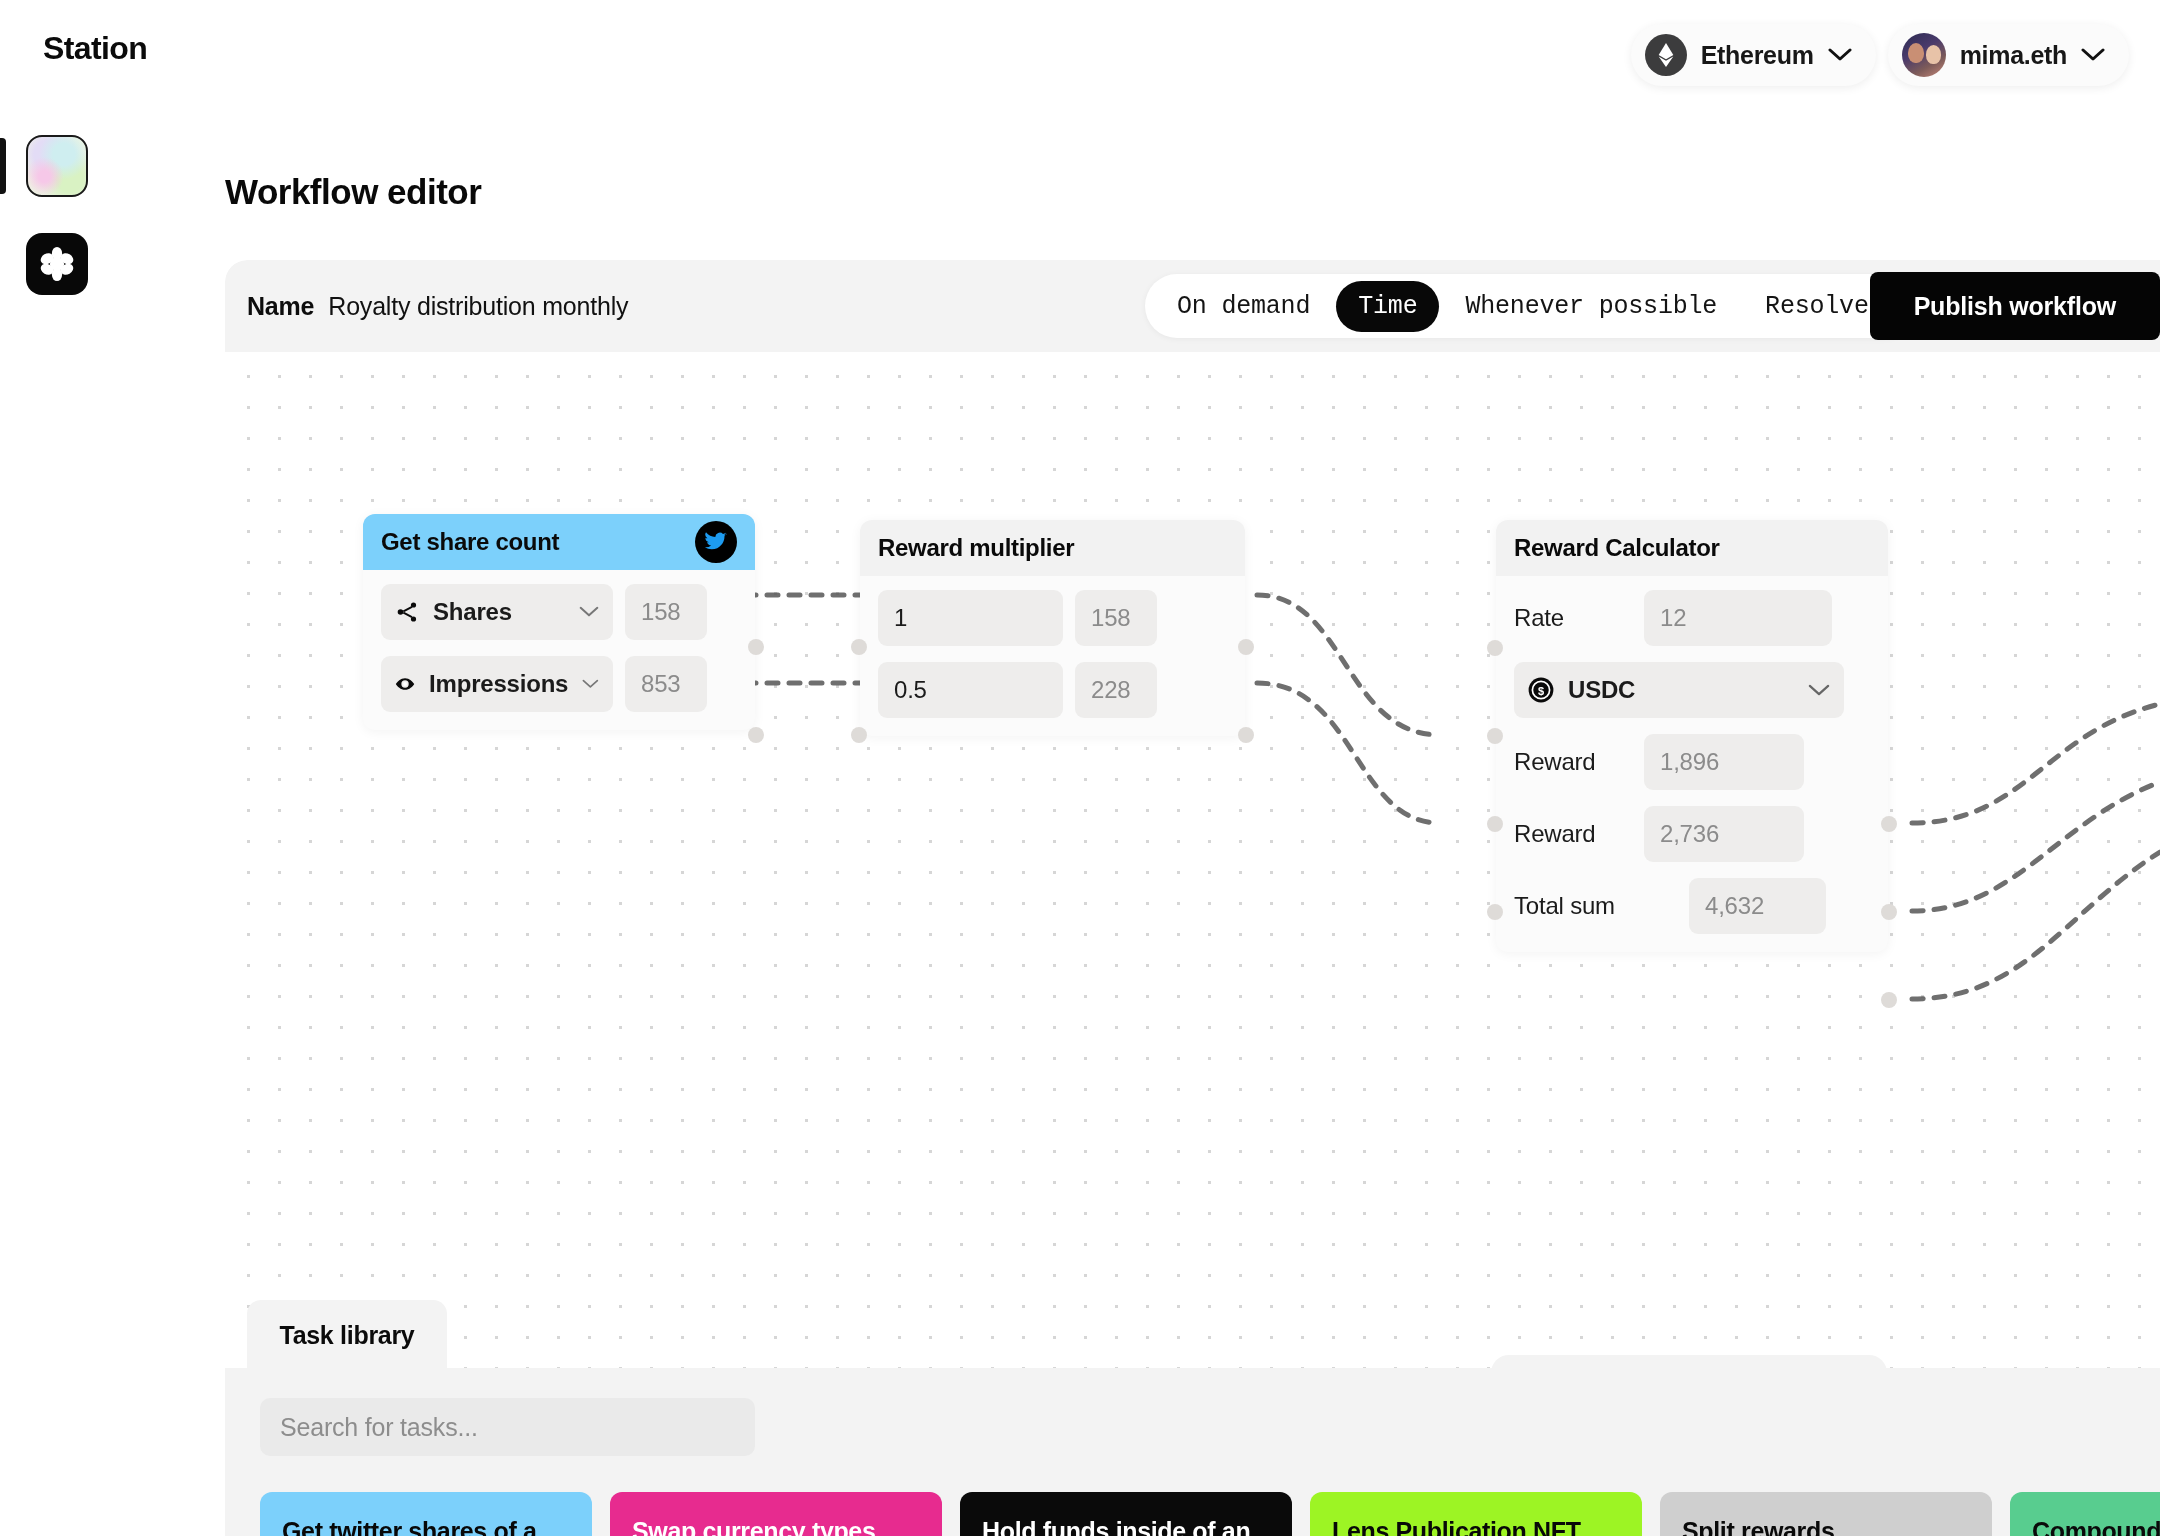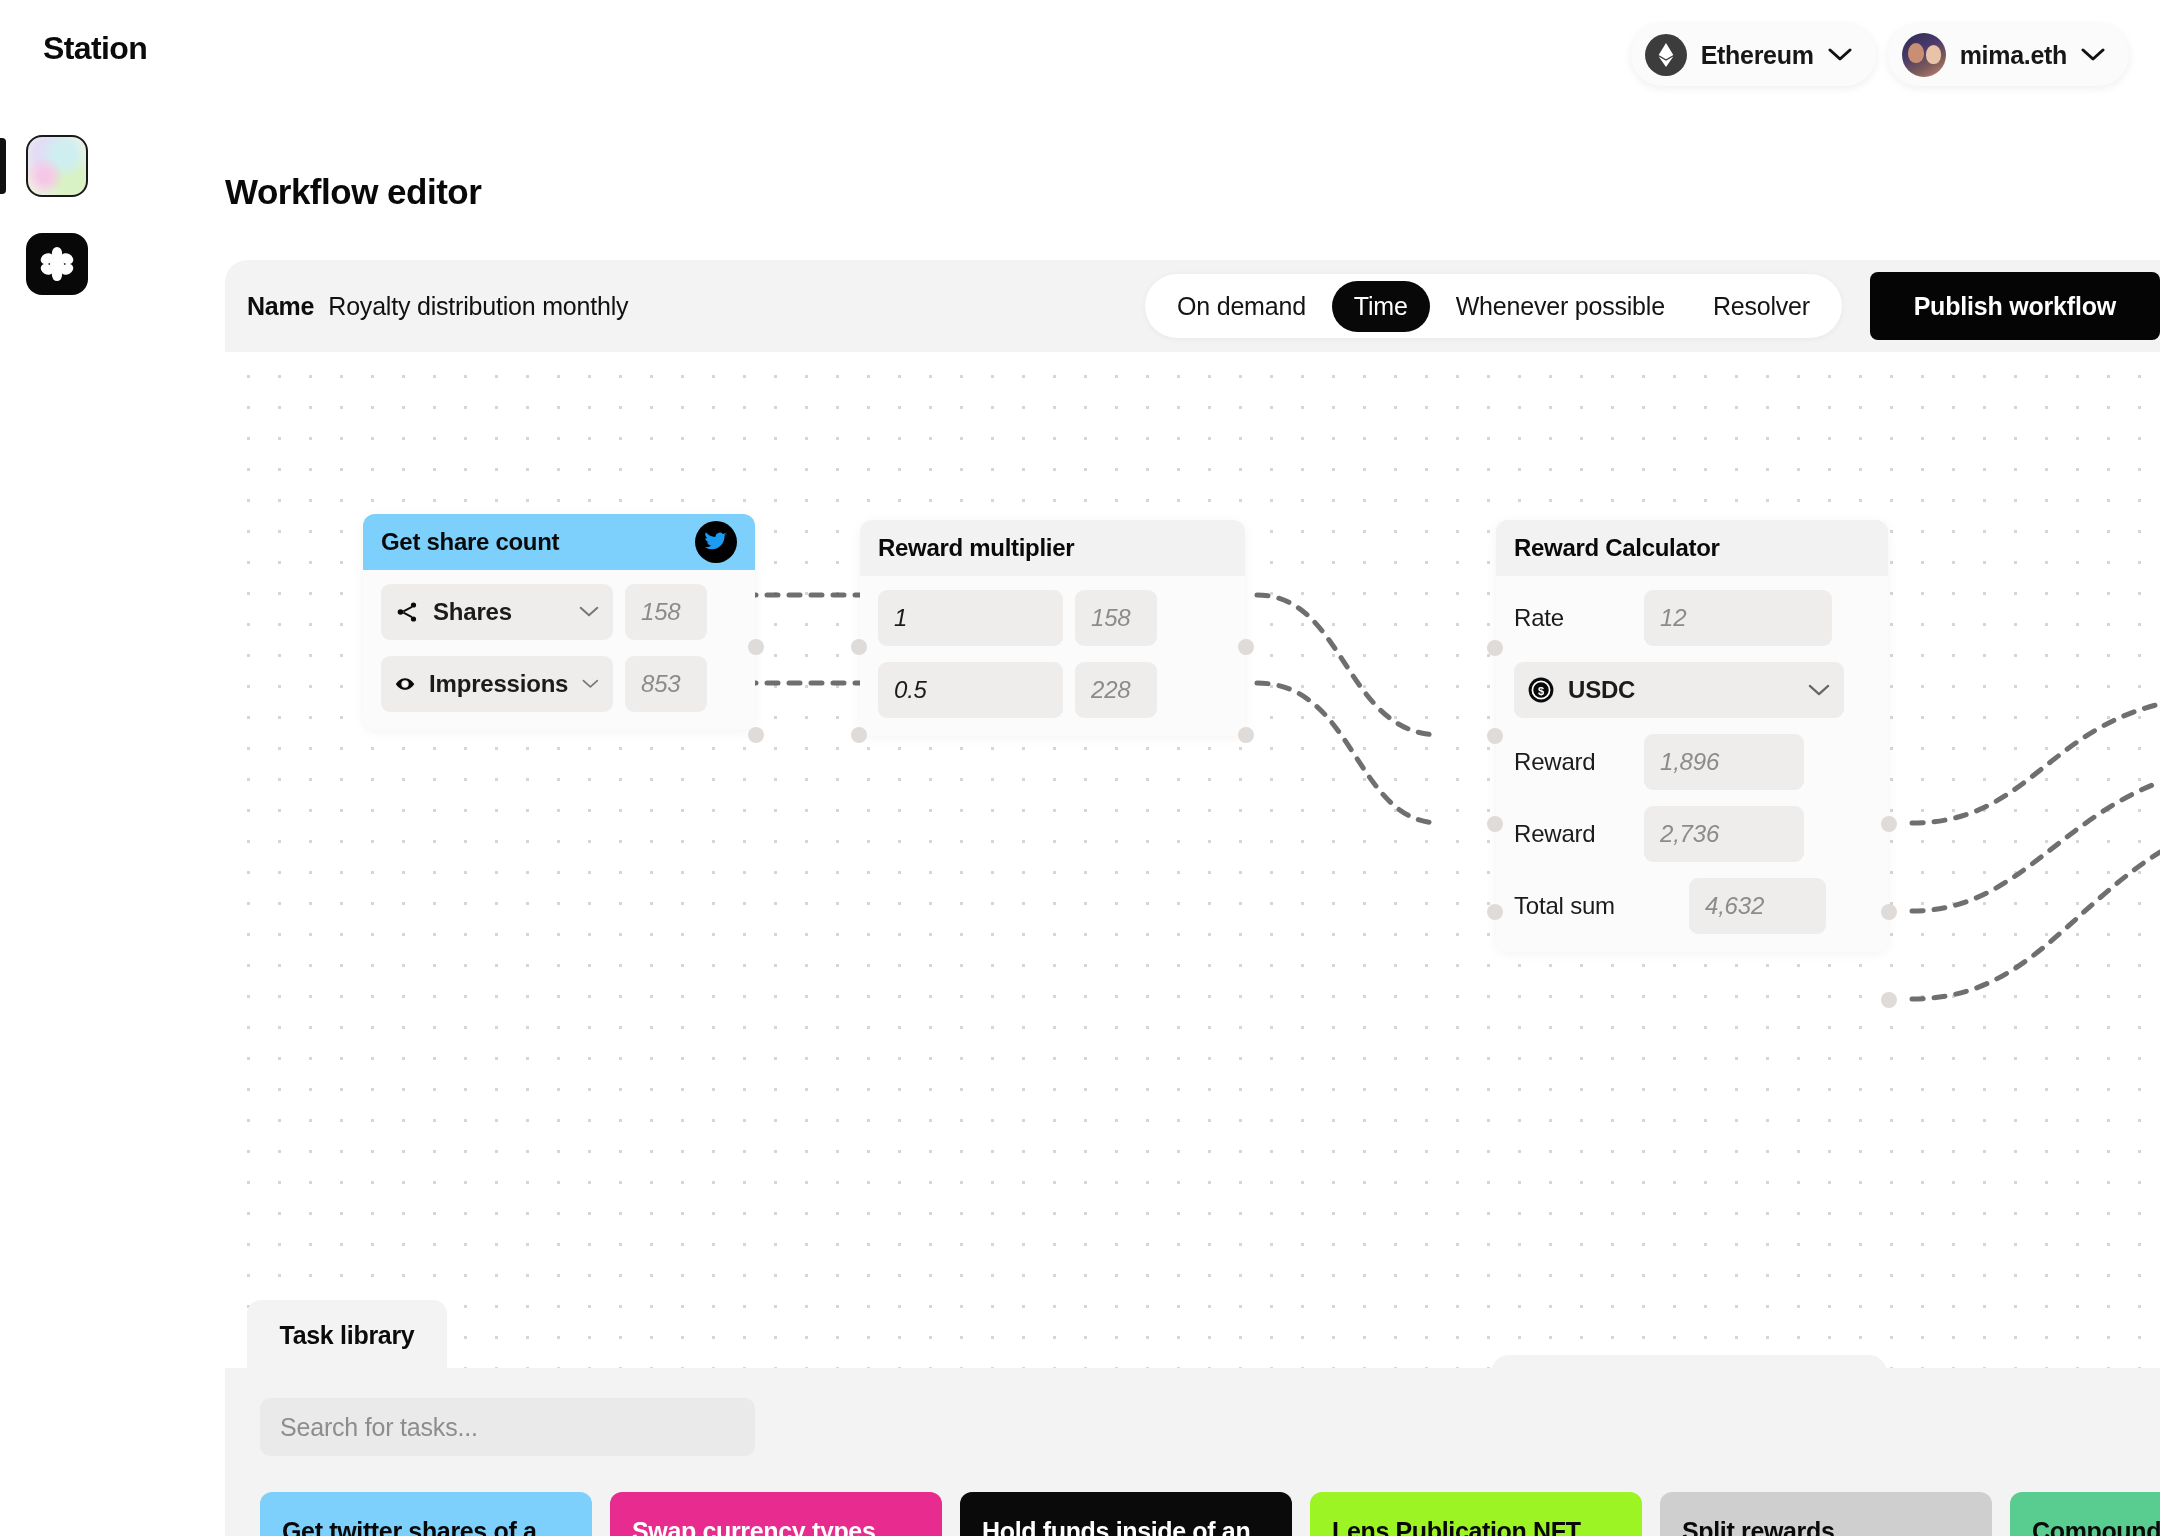--- a/index.html
+++ b/index.html
@@ -96,21 +96,21 @@
   }
   .name-value { margin-left: 14px; font-size: 25px; color: #111; letter-spacing:-0.2px; }
   .seg {
     position: absolute; left: 920px; top: 14px;
     background: #ffffff; border-radius: 999px; height: 64px;
     display: flex; align-items: center; padding: 0 10px; gap: 4px;
     box-shadow: 0 1px 6px rgba(0,0,0,.05);
   }
   .seg-item {
     font-size: 25px; color: #141414; letter-spacing: -0.2px;
-    padding: 11px 22px; border-radius: 999px; white-space: nowrap;
+    padding: 11px 22px; border-radius: 999px; white-space: nowrap; font-family: Liberation Mono, monospace;
   }
   .seg-item.active { background: #080808; color: #fff; }
   .publish {
     position: absolute; right: 0px; top: 12px;
     background: #050505; color: #fff; border: none;
     border-radius: 8px; height: 68px; padding: 0 44px;
     font-size: 25px; font-weight: 700; letter-spacing: -0.2px;
     font-family: "Liberation Sans", sans-serif; cursor: pointer;
   }
 
@@ -131,21 +131,21 @@
     padding: 0 18px; border-radius: 12px 12px 0 0;
     font-size: 24px; font-weight: 700; color: #0a0a0a; letter-spacing: -0.3px;
     background: #f2f2f2;
   }
   .node-head.blue { background: #7cd0fb; }
   .node-body { padding: 14px 18px 18px; display: flex; flex-direction: column; gap: 16px; }
   .row { display: flex; align-items: center; gap: 12px; }
   .field {
     background: #eeedec; border-radius: 9px; height: 56px;
     display: flex; align-items: center; padding: 0 16px;
-    font-size: 24px; color: #8b8b8b; letter-spacing: -0.2px; font-style: italic;
+    font-size: 24px; color: #8b8b8b; letter-spacing: -0.2px;
   }
   .field.dark-text { color: #1b1b1b; }
   .select {
     background: #eeedec; border-radius: 9px; height: 56px;
     display: flex; align-items: center; gap: 14px; padding: 0 14px;
     font-size: 24px; color: #1b1b1b; letter-spacing: -0.2px;
   }
   .select .sel-label { flex: 1; font-weight: bold; }
   .row-label { font-size: 24px; color: #1b1b1b; letter-spacing: -0.2px; }
   .tw-circle {

